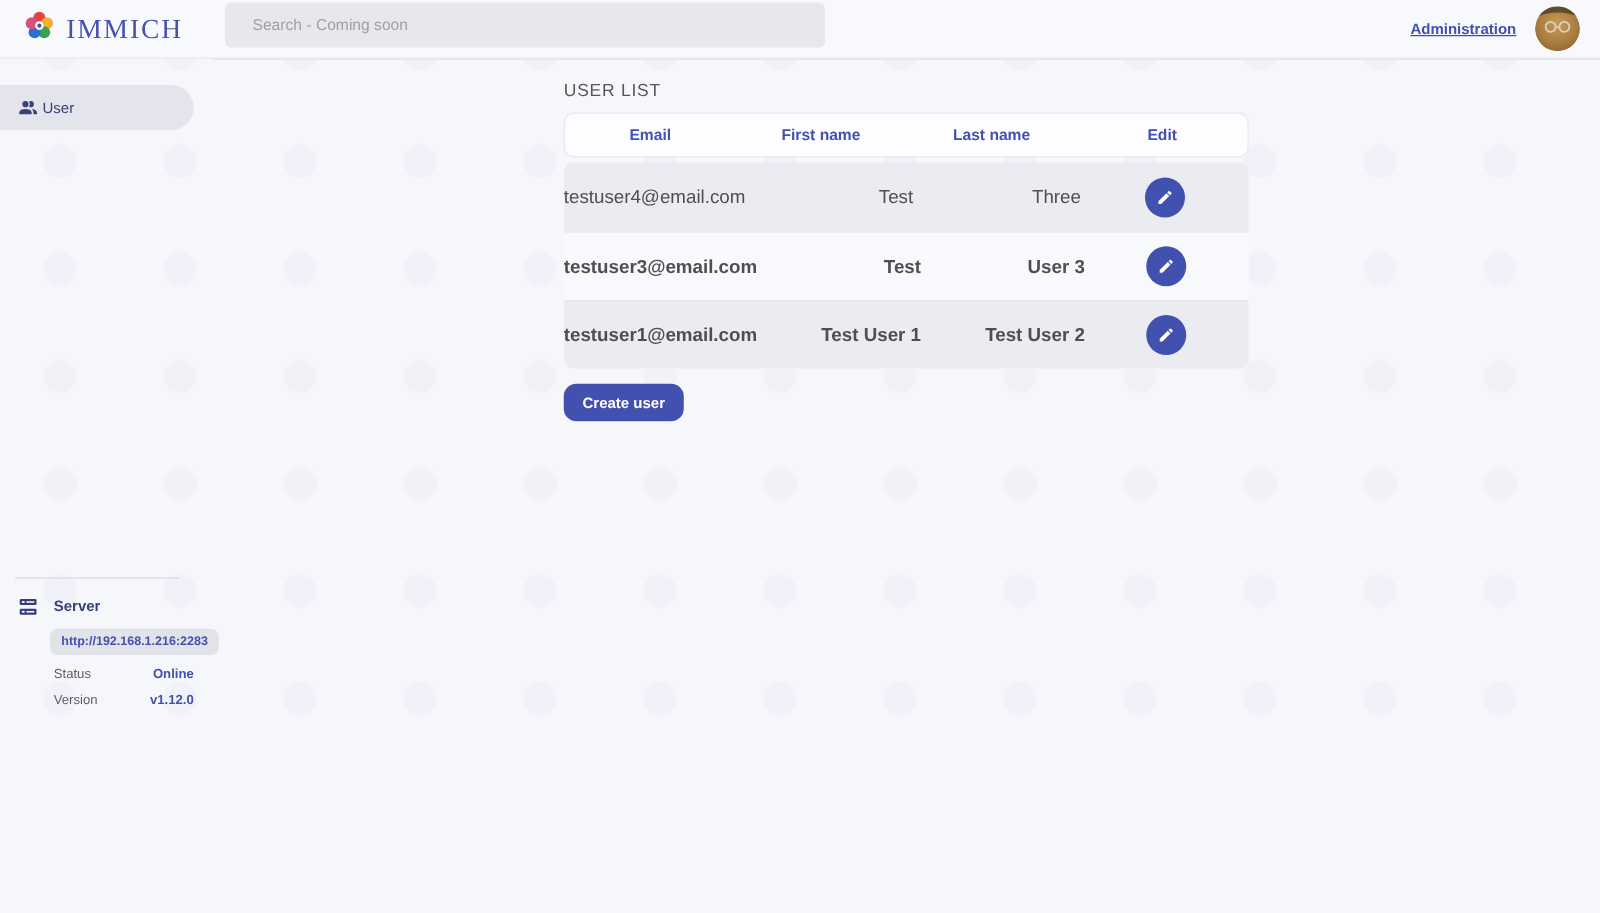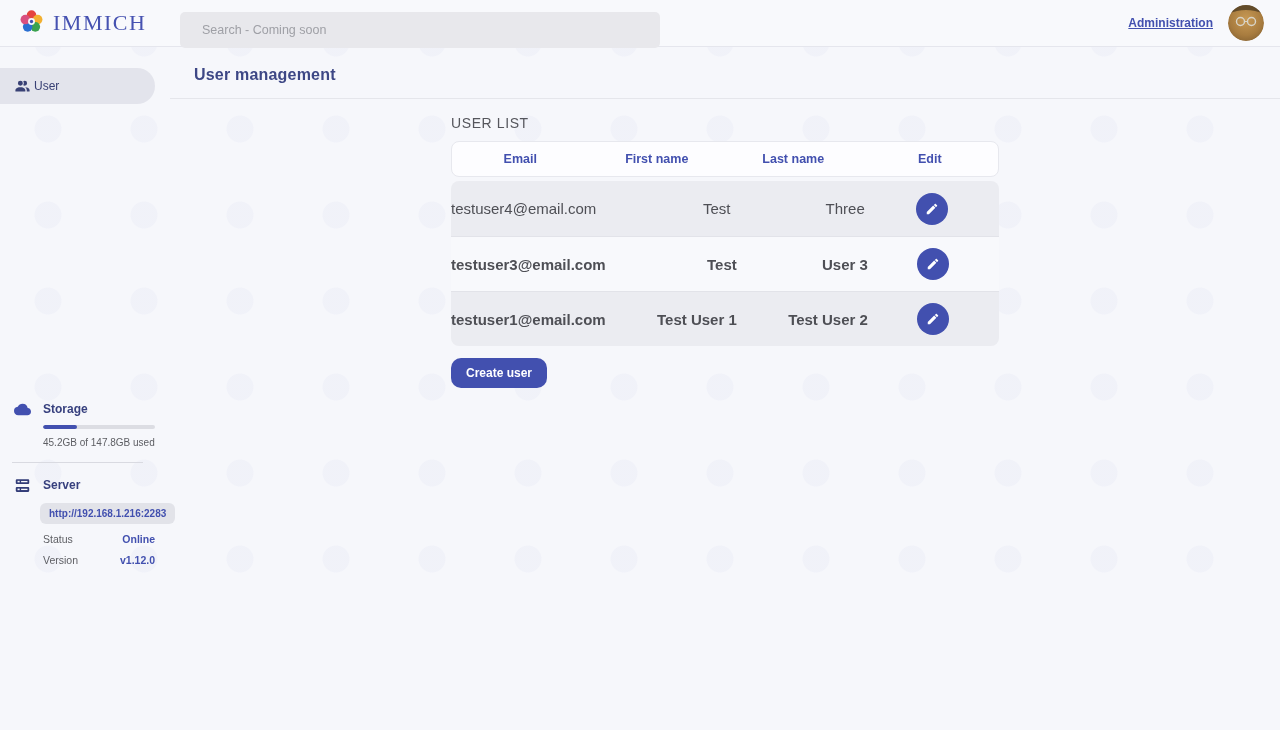--- a/index.html
+++ b/index.html
@@ -28,21 +28,21 @@
     border-bottom:1px solid #e5e6ed;
   }
   .logo-wrap { display:flex; align-items:center; }
   .logo-wrap svg { width:27px; height:27px; }
   .brand {
     font-family:"Liberation Serif", serif;
     font-size:22px; letter-spacing:1.5px;
     color:#4652b1; margin-left:8px; user-select:none;
   }
   .search {
-    position:absolute; left:180px; top:12px;
+    position:absolute; left:180px; top:2px;
     width:480px; height:36px;
     background:#e8e8ec; border:none; border-radius:5px;
     padding:0 22px; font-size:12.5px; color:#44454a;
     font-family:"Liberation Sans", sans-serif;
     outline:none;
   }
   .search::placeholder { color:#9fa0a6; }
   .topbar-right { margin-left:auto; display:flex; align-items:center; gap:15px;justify-content:flex-end; }
   .admin-link {
     font-size:12px; font-weight:700; color:#4250af;
@@ -194,32 +194,20 @@
             <path d="M16 17v2H2v-2s0-4 7-4 7 4 7 4m-3.5-9.5A3.5 3.5 0 1 0 9 11a3.5 3.5 0 0 0 3.5-3.5m3.44 5.5A5.32 5.32 0 0 1 18 17v2h4v-2s0-3.63-6.06-4M15 4a3.39 3.39 0 0 0-1.93.59 5 5 0 0 1 0 5.82A3.39 3.39 0 0 0 15 11a3.5 3.5 0 0 0 0-7Z"></path>
           </svg>
         </span>
         <span class="nav-label">User</span>
       </div>
 
       <div class="sidebar-spacer"></div>
 
       <div class="sidebar-footer">
 
-        <div class="side-section">
-          <span class="side-icon">
-            <svg viewBox="0 0 24 24" fill="#4250af">
-              <path d="M19.35 10.04A7.49 7.49 0 0 0 12 4C9.11 4 6.6 5.64 5.35 8.04A5.994 5.994 0 0 0 0 14c0 3.31 2.69 6 6 6h13c2.76 0 5-2.24 5-5 0-2.64-2.05-4.78-4.65-4.96Z"></path>
-            </svg>
-          </span>
-          <div class="side-title">Storage</div>
-          <div class="progress-track">
-            <div class="progress-fill" style="width: 30.6%;"></div>
-          </div>
-          <div class="usage-text">45.2GB of 147.8GB used</div>
-        </div>
 
         <div class="side-divider"></div>
 
         <div class="side-section">
           <span class="side-icon">
             <svg viewBox="0 0 24 24">
               <path fill="#323c78" d="M4 3h16a1.5 1.5 0 0 1 1.5 1.5v4A1.5 1.5 0 0 1 20 10H4a1.5 1.5 0 0 1-1.5-1.5v-4A1.5 1.5 0 0 1 4 3Zm0 11h16a1.5 1.5 0 0 1 1.5 1.5v4A1.5 1.5 0 0 1 20 21H4a1.5 1.5 0 0 1-1.5-1.5v-4A1.5 1.5 0 0 1 4 14Z"></path>
               <rect x="5" y="5.4" width="3" height="2.2" fill="#f6f7fb"></rect>
               <rect x="10" y="5.6" width="9" height="1.8" fill="#f6f7fb"></rect>
               <rect x="5" y="16.4" width="3" height="2.2" fill="#f6f7fb"></rect>
@@ -235,21 +223,20 @@
           </div>
           <div class="info-row">
             <span class="info-label">Version</span>
             <span class="info-value">v1.12.0</span>
           </div>
         </div>
       </div>
     </aside>
 
     <main class="main">
-      <h1 class="page-title">User management</h1>
       <div class="main-divider"></div>
 
       <div class="content">
         <div class="section-label">USER LIST</div>
 
         
         <div class="thead">
           <div class="th">Email</div>
           <div class="th">First name</div>
           <div class="th">Last name</div>

